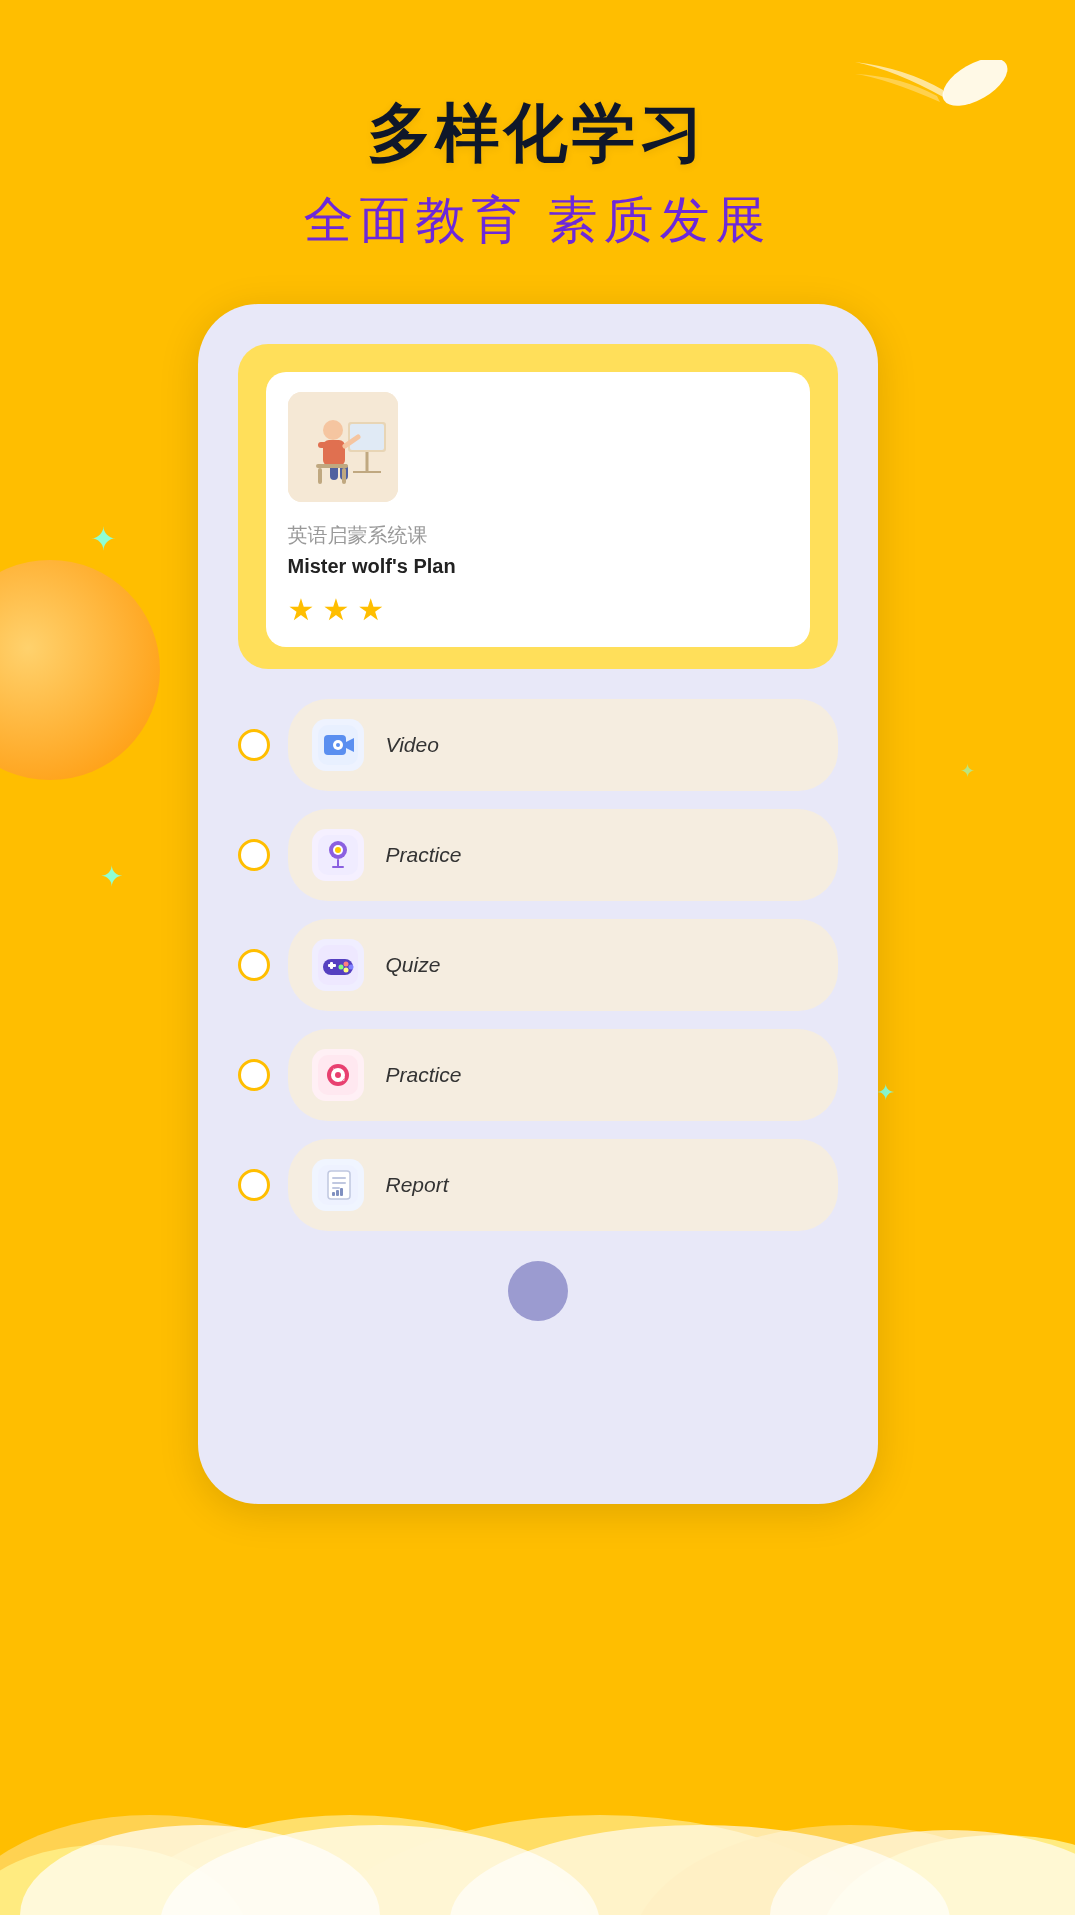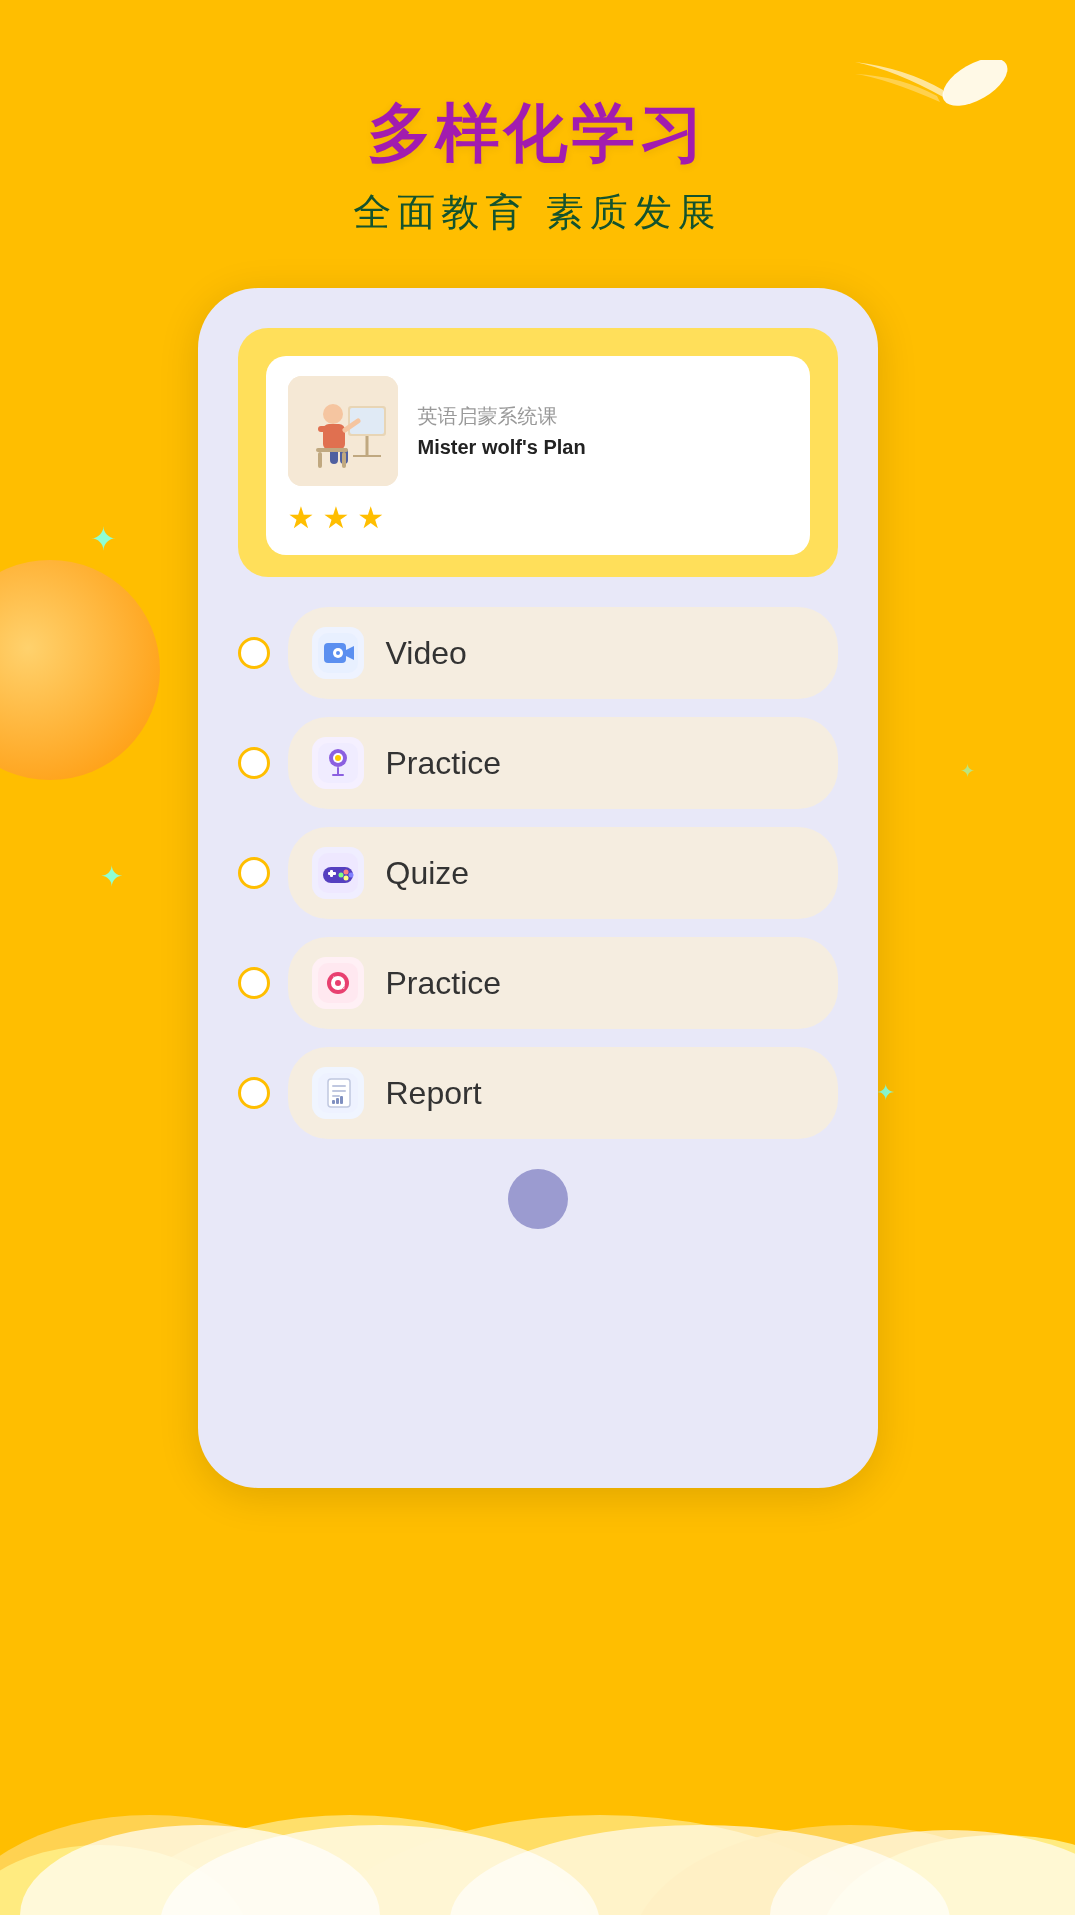--- a/index.html
+++ b/index.html
@@ -63,27 +63,27 @@
     
     .header {
       text-align: center;
       padding-top: 90px;
       position: relative;
       z-index: 2;
     }
     .header-title {
       font-size: 64px;
       font-weight: 700;
-      color: #a21caf;
+      color: #0f172a;
       letter-spacing: 4px;
       text-shadow: 0 2px 8px rgba(0,0,0,0.08);
     }
     .header-subtitle {
-      font-size: 38px;
-      color: #14532d;
+      font-size: 50px;
+      color: #6d28d9;
       margin-top: 10px;
       font-weight: 500;
       letter-spacing: 6px;
     }
 
     
     .phone-mockup {
       position: relative;
       z-index: 2;
       margin: 50px auto 0;
@@ -104,22 +104,23 @@
     }
     .course-inner {
       background: #fff;
       border-radius: 20px;
       padding: 20px 22px;
       display: flex;
       flex-direction: column;
     }
     .course-top {
       display: flex;
-      align-items: center;
+      align-items: flex-start;
       gap: 20px;
+      flex-direction: column;
     }
     .course-illustration {
       width: 110px;
       height: 110px;
       border-radius: 14px;
       overflow: hidden;
       flex-shrink: 0;
       background: #F5E6D0;
       display: flex;
       align-items: center;
@@ -181,23 +182,24 @@
       width: 52px;
       height: 52px;
       border-radius: 14px;
       display: flex;
       align-items: center;
       justify-content: center;
       font-size: 30px;
       flex-shrink: 0;
     }
     .menu-label {
-      font-size: 32px;
+      font-size: 21px;
       font-weight: 500;
       color: #333;
+      font-style: italic;
     }
 
     
     .phone-home-btn {
       width: 60px;
       height: 60px;
       border-radius: 50%;
       background: #9B9BD0;
       margin: 30px auto 0;
       display: block;

